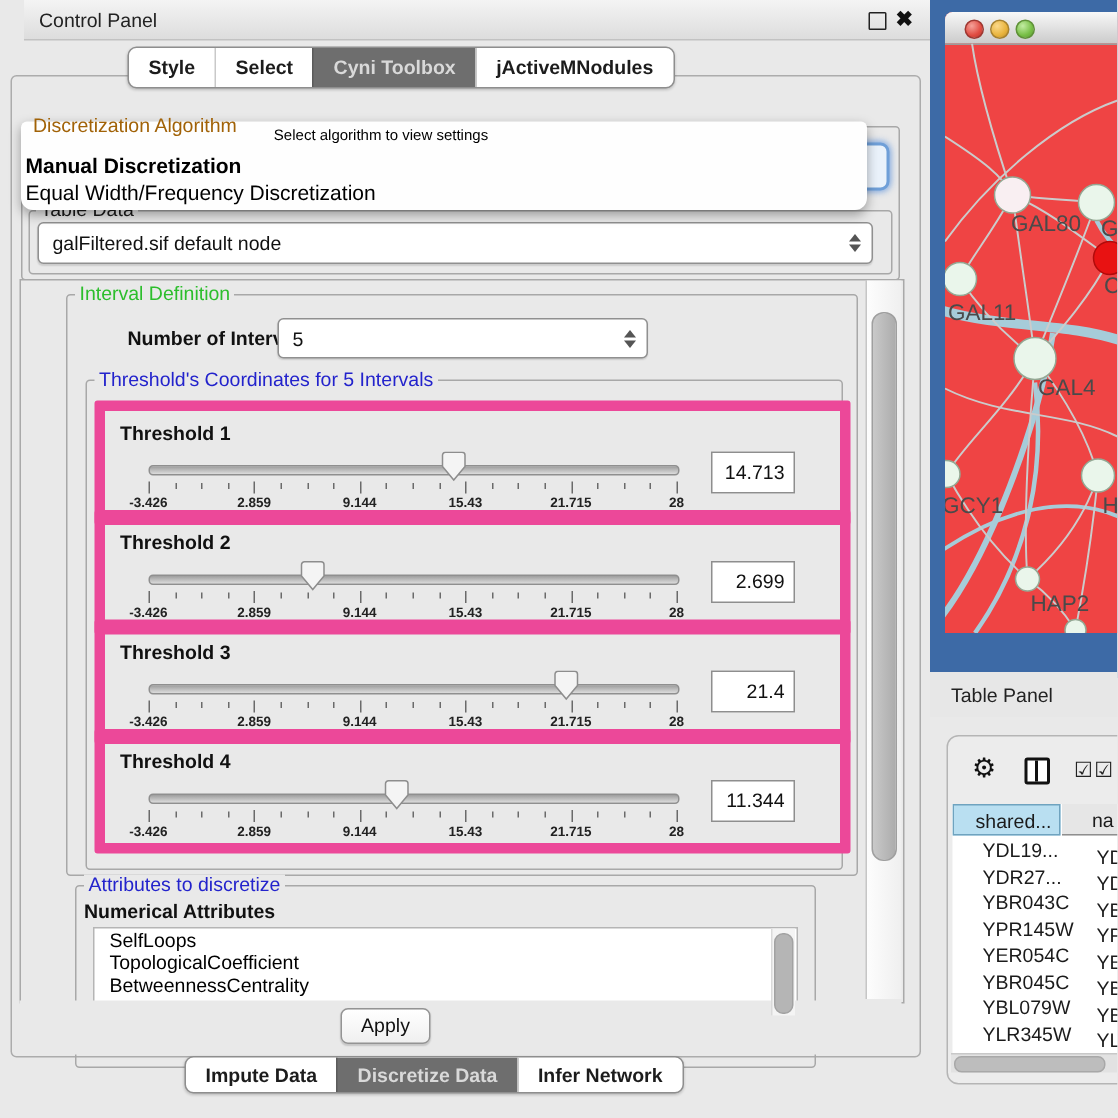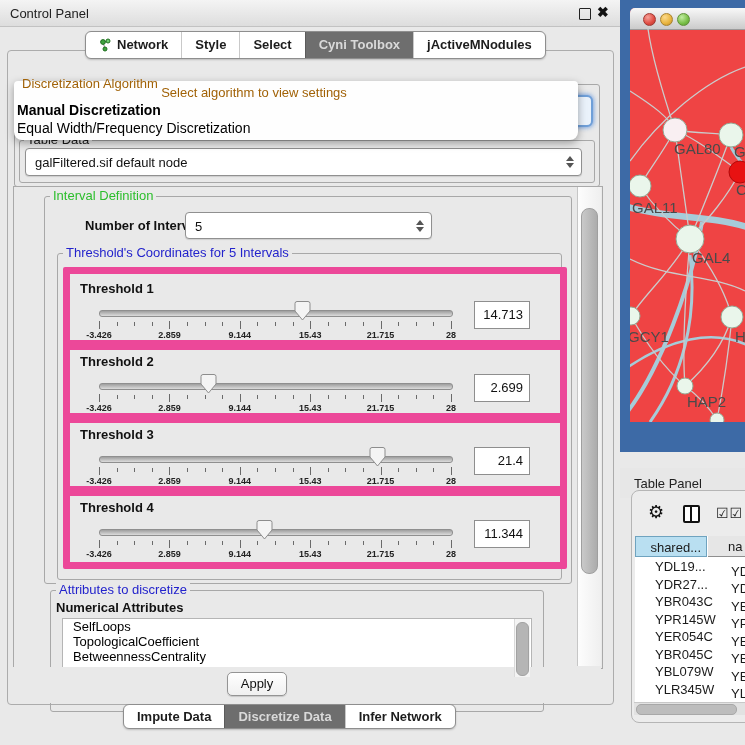--- a/index.html
+++ b/index.html
@@ -1,21 +1,21 @@
 <!DOCTYPE html>
 <html><head>
 <meta charset="utf-8">
 <style>
   html,body{margin:0;padding:0;}
   body{font-family:"Liberation Sans",sans-serif;background:#E9E9E9;}
   #root{position:relative;width:745px;height:745px;overflow:hidden;background:#E9E9E9;font-size:13px;color:#1b1b1b;}
   .abs{position:absolute;}
 
   
-  #titlebar{left:0;top:0;width:620px;height:26px;background:linear-gradient(#F4F4F4,#DDDDDD);border-bottom:1px solid #C2C2C2;padding-left:34px;}
+  #titlebar{left:16px;top:0;width:620px;height:26px;background:linear-gradient(#F4F4F4,#DDDDDD);border-bottom:1px solid #C2C2C2;padding-left:34px;}
   #titlebar .t{position:absolute;left:10px;top:6px;font-size:13px;color:#222;}
   #float-btn{position:absolute;left:579px;top:8px;width:10px;height:10px;border:1.5px solid #222;border-radius:1px;background:transparent;}
   #close-btn{position:absolute;left:597px;top:4px;font-size:14px;font-weight:bold;color:#111;}
 
   .tabstrip{position:absolute;display:flex;background:#FFFFFF;border:1px solid #8E8E8E;border-radius:6px;overflow:hidden;box-shadow:0 1px 2px rgba(0,0,0,0.2);}
   .tab{display:flex;align-items:center;padding:0 13px;font-weight:bold;font-size:13px;color:#1c1c1c;border-left:1px solid #C9C9C9;white-space:nowrap;}
   .tab:first-child{border-left:none;}
   .tab.selected{background:#6E6E6E;color:#D9D9D9;border-left-color:#5b5b5b;}
   #top-tabs{left:85px;top:31px;height:26px;}
   #top-tabs .tab{line-height:26px;}
@@ -32,21 +32,21 @@
   .combo{position:absolute;background:#FFFFFF;border:1px solid #909090;border-radius:4px;box-shadow:0 1px 1px rgba(0,0,0,0.12);}
   .combo .val{position:absolute;left:9px;top:50%;transform:translateY(-50%);font-size:13px;color:#111;white-space:nowrap;}
   .spinner{position:absolute;right:8px;top:50%;transform:translateY(-50%);width:7px;height:12px;}
   .spinner .up{position:absolute;left:0;top:0;width:0;height:0;border-left:4px solid transparent;border-right:4px solid transparent;border-bottom:5px solid #555;}
   .spinner .dn{position:absolute;left:0;bottom:0;width:0;height:0;border-left:4px solid transparent;border-right:4px solid transparent;border-top:5px solid #555;}
 
   
   #focus-ring{left:556px;top:95px;width:33px;height:28px;border:2px solid #6F9FD8;border-radius:6px;background:#EAF2FB;box-shadow:0 0 4px 1px rgba(100,150,220,0.8);z-index:29;}
   #ghost-label{left:22px;top:76px;color:#a16207;font-size:13px;z-index:31;}
   #algo-popup{left:14px;top:81px;width:564px;background:#FEFEFE;border-radius:4px 4px 8px 8px;box-shadow:0 3px 8px rgba(0,0,0,0.35);z-index:30;padding-bottom:3px;}
-  #algo-popup .hint{width:480px;text-align:center;color:#a16207;font-size:13px;padding-top:4px;height:16px;}
+  #algo-popup .hint{width:480px;text-align:center;color:#000000;font-size:10px;padding-top:4px;height:16px;}
   .popup-row{padding:1px 0 1px 3px;font-size:14px;color:#000;line-height:16px;}
   .popup-row.bold{font-weight:bold;}
 
   
   #scrollarea{left:13px;top:186px;width:588px;height:481px;border:1px solid #A9A9A9;background:#E9E9E9;overflow:hidden;}
   #vscroll-track{left:577px;top:187px;width:23px;height:479px;background:linear-gradient(to right,#FDFDFD,#EFEFEF);border-left:1px solid #C6C6C6;}
   #vscroll-thumb{left:581px;top:208px;width:15px;height:364px;background:linear-gradient(to right,#C9C9C9,#ACACAC);border:1px solid #9F9F9F;border-radius:8px;}
 
   .thbox{position:absolute;left:63px;width:490px;height:69px;border:7px solid #ec4899;border-radius:2px;}
   .th-title{position:absolute;left:10px;top:7px;font-weight:bold;font-size:13px;color:#111;}
@@ -70,21 +70,21 @@
   
   #net-frame{left:620px;top:0;width:125px;height:452px;background:#3D6AA6;}
   #net-window{left:630px;top:8px;width:115px;height:414px;background:#ef4444;border-radius:5px 0 0 0;overflow:hidden;}
   #net-titlebar{position:absolute;left:0;top:0;width:115px;height:21px;background:linear-gradient(#F8F8F8,#CBCBCB);border-bottom:1px solid #9B9B9B;}
   .mac-btn{position:absolute;top:5px;width:11px;height:11px;border-radius:50%;}
   #mac-close{left:13px;background:radial-gradient(circle at 35% 30%,#F5A29A,#E04B41 60%,#AE3A33);border:1px solid #9E3832;}
   #mac-min{left:30px;background:radial-gradient(circle at 35% 30%,#FBD98B,#E8B33C 60%,#B8892E);border:1px solid #A8822F;}
   #mac-zoom{left:47px;background:radial-gradient(circle at 35% 30%,#C2ECA2,#77BE45 60%,#5D9636);border:1px solid #5F9138;}
   #net-canvas{position:absolute;left:0;top:21px;}
 
-  #tp-header{left:620px;top:468px;width:125px;height:30px;background:#E7E7E7;}
+  #tp-header{left:620px;top:448px;width:125px;height:30px;background:#E7E7E7;}
   #tp-header .t{position:absolute;left:14px;top:8px;font-size:13px;color:#222;}
   #tp-container{left:631px;top:490px;width:114px;height:231px;background:#ECECEC;border:1px solid #B5B5B5;border-radius:8px 0 0 8px;overflow:hidden;}
   #gear-icon{position:absolute;left:16px;top:12px;font-size:18px;color:#111;line-height:18px;}
   #cols-icon{position:absolute;left:51px;top:14px;width:13px;height:14px;border:2px solid #111;border-radius:2px;background:#fff;}
   #cols-icon .mid{position:absolute;left:5px;top:0;width:2px;height:14px;background:#111;}
   #check-icons{position:absolute;left:84px;top:14px;font-size:14px;color:#222;letter-spacing:1px;}
   #tp-table{position:absolute;left:3px;top:45px;width:111px;height:167px;background:#FFFFFF;overflow:hidden;}
   .hcell{position:absolute;top:0;height:21px;line-height:21px;font-size:13px;border-right:1px solid #8F8F8F;border-bottom:1px solid #8F8F8F;overflow:hidden;}
   #hcell-1{left:0;width:72px;background:#B9DFF1;border:1px solid #6FA3BF;text-align:right;padding-right:5px;box-sizing:border-box;}
   #hcell-2{left:73px;width:60px;background:#E6E6E6;padding-left:20px;box-sizing:border-box;}
@@ -103,30 +103,20 @@
 
   <div id="titlebar" class="abs">
     <div class="t">Control Panel</div>
   </div>
   <div id="float-btn"></div>
   <div id="close-btn">✖</div>
 
   <div id="outer-panel" class="abs"></div>
 
   <div id="top-tabs" class="tabstrip">
-      <div class="tab">
-        <svg width="13" height="14" style="margin-right: 5px;">
-          <line x1="4" y1="4" x2="9" y2="3" stroke="#888"></line>
-          <line x1="4" y1="4" x2="6" y2="11" stroke="#888"></line>
-          <circle cx="4" cy="4" r="2.4" fill="#3FA33F" stroke="#1E6E1E"></circle>
-          <circle cx="9" cy="3" r="2" fill="#6FCF6F" stroke="#1E6E1E"></circle>
-          <circle cx="6" cy="11" r="2" fill="#3FA33F" stroke="#1E6E1E"></circle>
-        </svg>
-        <span>Network</span>
-      </div>
       <div class="tab">
         <span>Style</span>
       </div>
       <div class="tab">
         <span>Select</span>
       </div>
       <div class="tab selected">
         <span>Cyni Toolbox</span>
       </div>
       <div class="tab">

